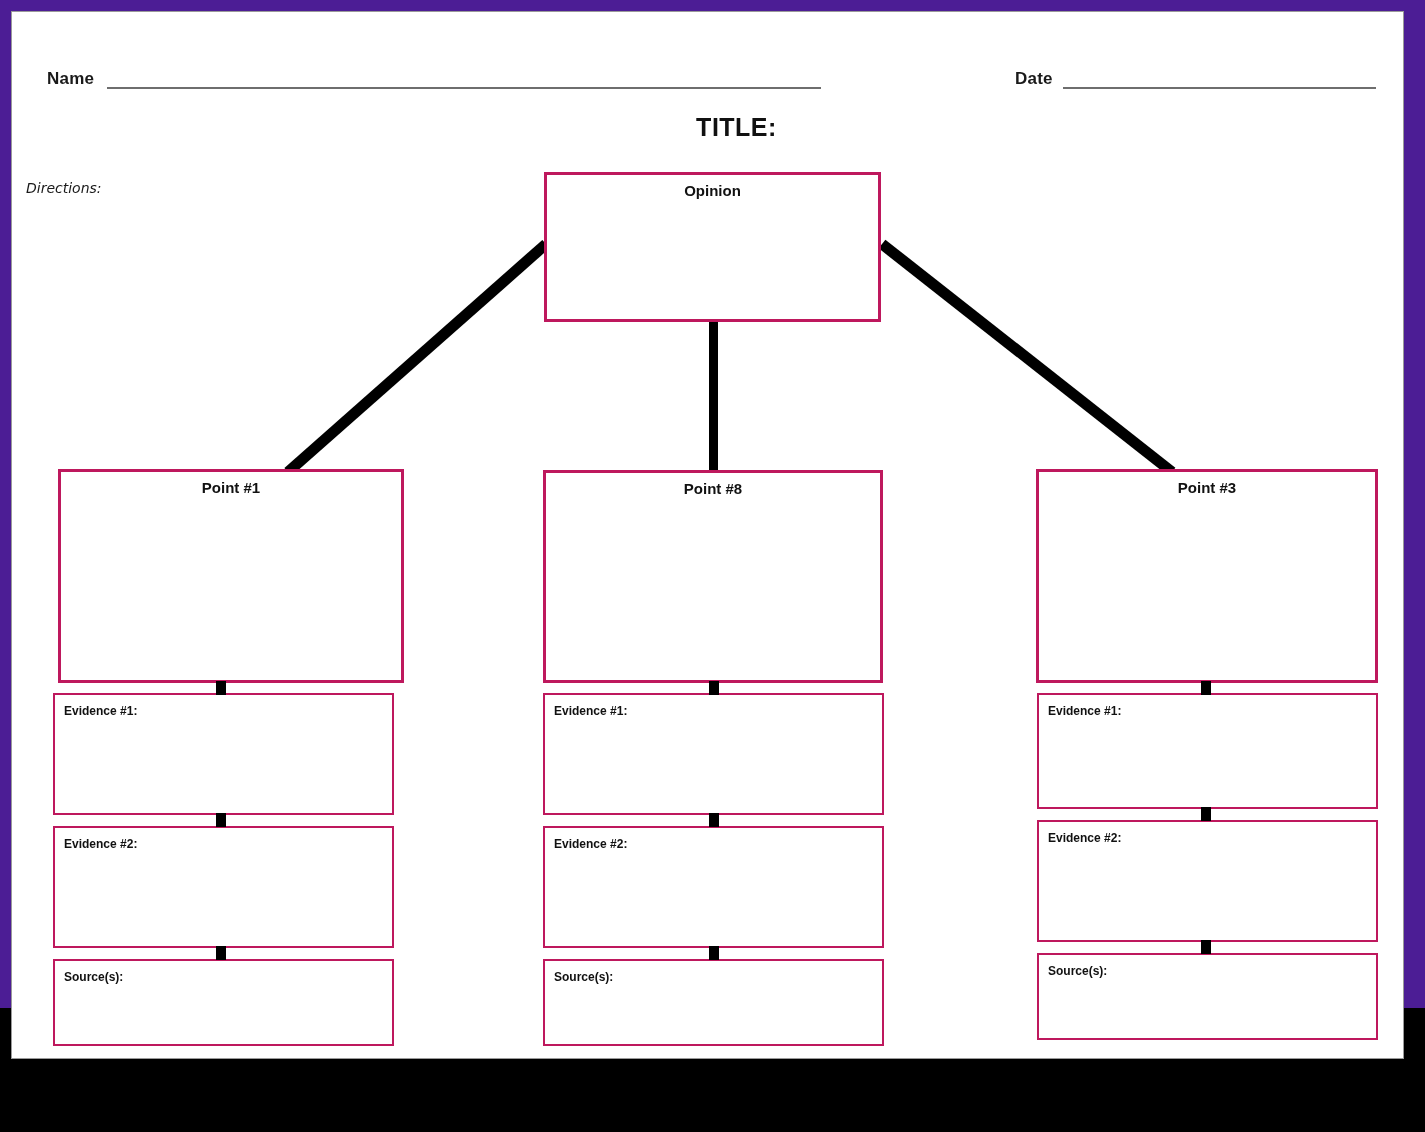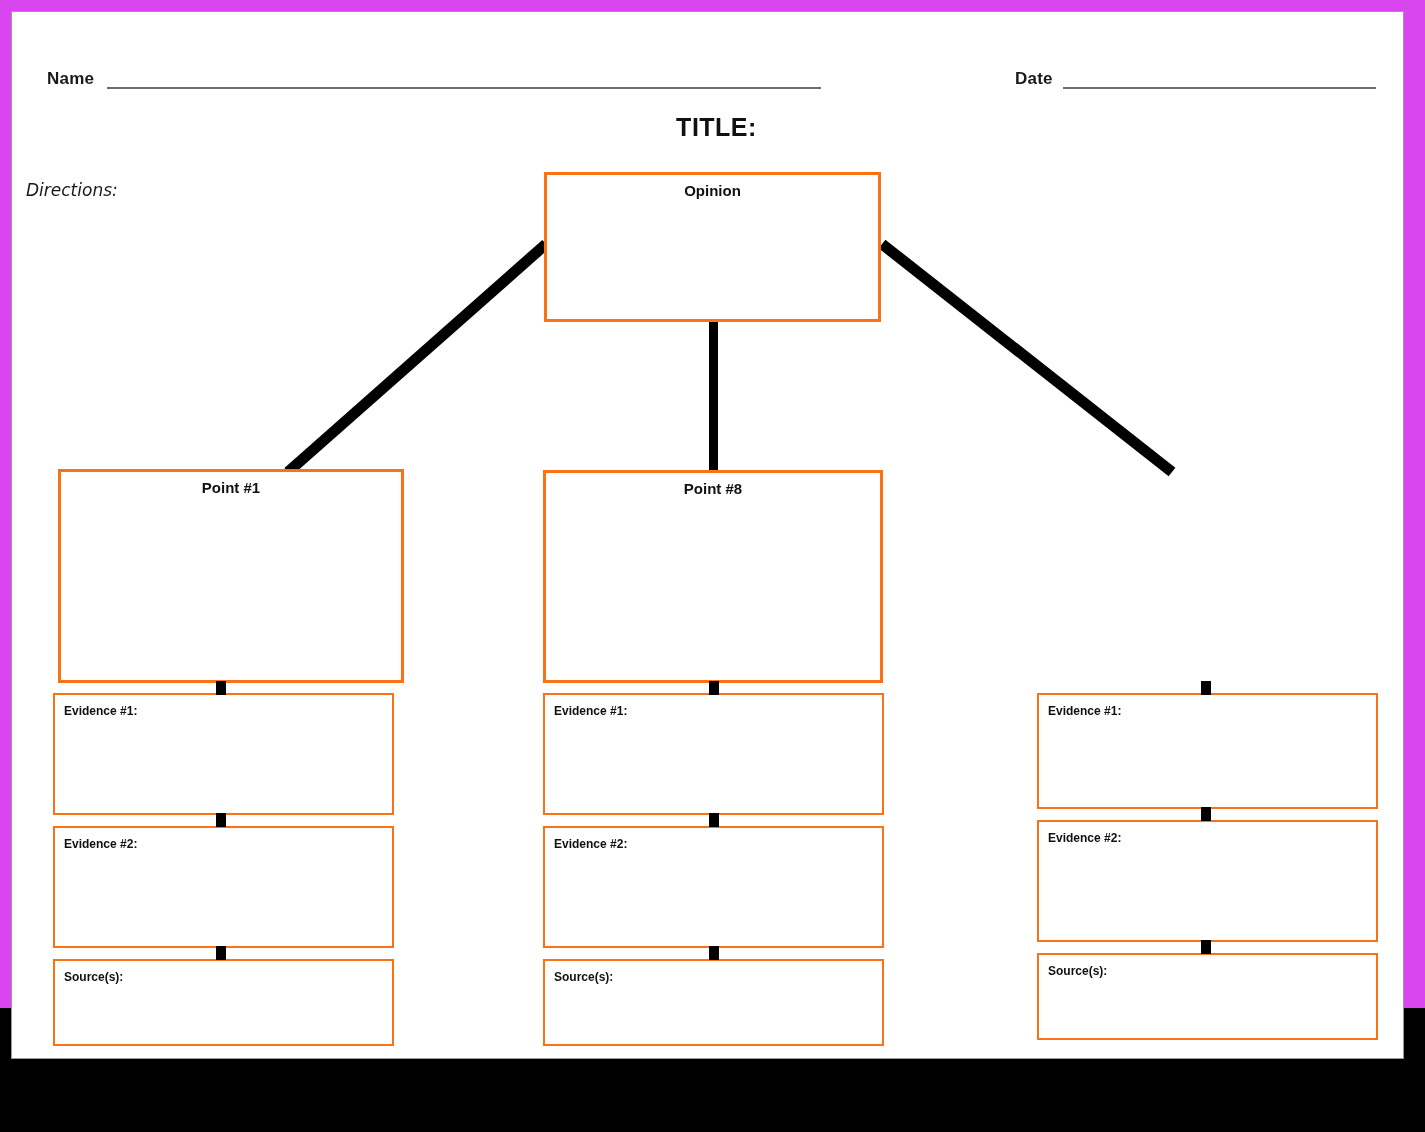--- a/index.html
+++ b/index.html
@@ -14,21 +14,21 @@
     font-family: "Liberation Sans", sans-serif;
     overflow: hidden;
   }
 
   
   #frame {
     position: absolute;
     left: 0; top: 0;
     width: 1425px;
     height: 1008px;
-    background: #d946ef;
+    background: #4c1d95;
   }
   #page {
     position: absolute;
     left: 11px;
     top: 11px;
     width: 1393px;
     height: 1048px;
     background: #ffffff;
     border: 1px solid #9a9a9a;
     box-sizing: border-box;
@@ -58,40 +58,41 @@
   #title {
     position: absolute;
     left: 0;
     top: 101px;
     width: 1393px;
     text-align: center;
     font-size: 25px;
     font-weight: bold;
     letter-spacing: 0.5px;
     color: #111111;
+    padding-left: 20px;
   }
   
   #title-inner { position: relative; left: 8px; }
 
   
   #directions {
     position: absolute;
     left: 14px;
     top: 168px;
     font-family: "DejaVu Sans", sans-serif;
     font-style: italic;
-    font-size: 17px;
+    font-size: 14px;
     color: #1a1a1a;
   }
 
   
   .dbox {
     position: absolute;
     background: #ffffff;
-    border: 3px solid #f97316;
+    border: 3px solid #be185d;
     box-sizing: border-box;
     z-index: 3;
   }
   .dbox.thin { border-width: 2px; }
 
   .box-title {
     position: absolute;
     left: 0;
     right: 0;
     top: 7px;
@@ -228,20 +229,23 @@
 
     <div class="dbox thin" style="left:531px; top:814px; width:341px; height:122px;">
       <div class="box-label">Evidence #2:</div>
     </div>
     <div class="stub" style="left:697px; top:934px; height:14px;"></div>
 
     <div class="dbox thin" style="left:531px; top:947px; width:341px; height:87px;">
       <div class="box-label">Source(s):</div>
     </div>
 
+    <div class="dbox" style="left:1024px; top:457px; width:342px; height:214px;">
+      <div class="box-title">Point #3</div>
+    </div>
     <div class="stub" style="left:1189px; top:669px; height:14px;"></div>
 
     <div class="dbox thin" style="left:1025px; top:681px; width:341px; height:116px;">
       <div class="box-label">Evidence #1:</div>
     </div>
     <div class="stub" style="left:1189px; top:795px; height:14px;"></div>
 
     <div class="dbox thin" style="left:1025px; top:808px; width:341px; height:122px;">
       <div class="box-label">Evidence #2:</div>
     </div>

